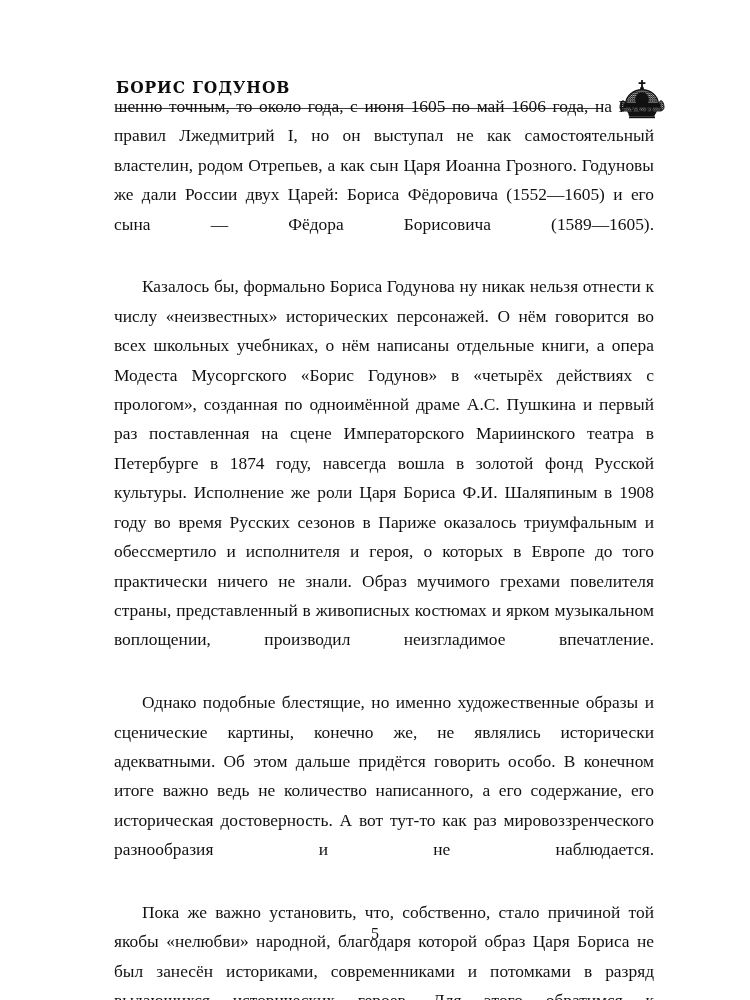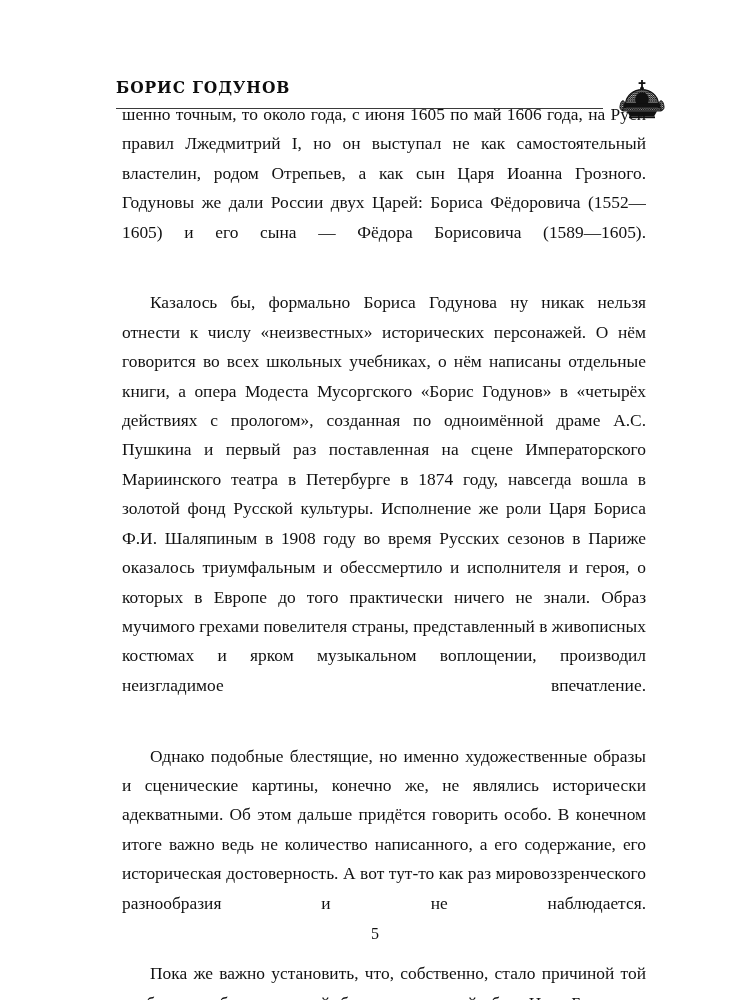--- a/index.html
+++ b/index.html
@@ -65,21 +65,21 @@
     width: 548px;
     font-size: 17.4px;
     line-height: 29.4px;
     text-align: justify;
     text-justify: inter-word;
     color: #111111;
     -webkit-hyphens: manual;
     hyphens: manual;
   }
   .body-text p {
-    margin: 12px;
+    margin: 4px;
     text-indent: 28px;
   }
   .body-text p.no-indent {
     text-indent: 0;
   }
   
   .body-text p::after {
     content: "";
     display: inline-block;
     width: 100%;

